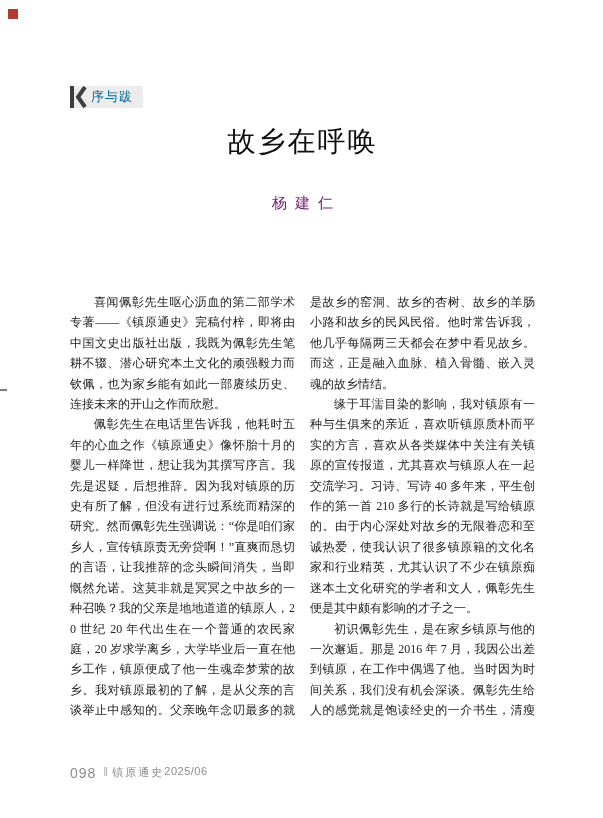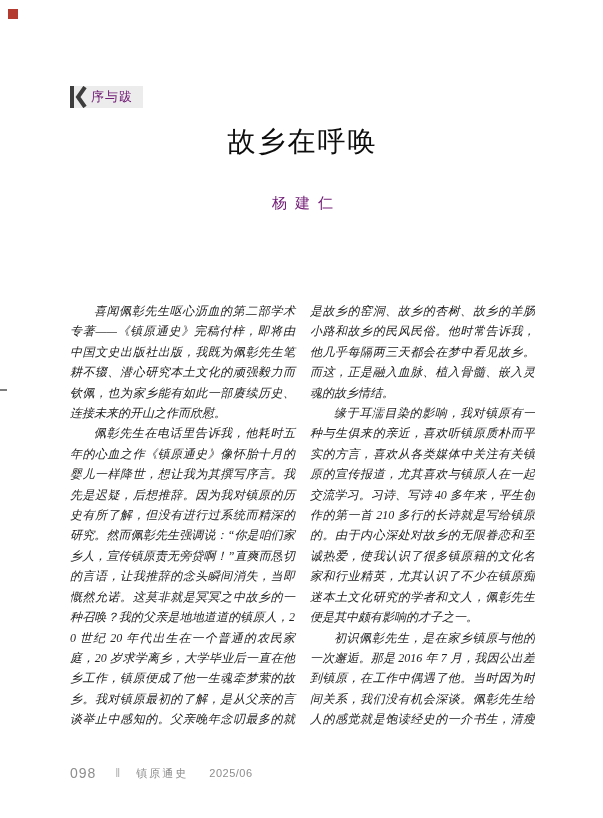--- a/index.html
+++ b/index.html
@@ -43,21 +43,21 @@
   }
   .section-tag .tag-icon {
     display: inline-flex;
     align-items: center;
     height: 22px;
     margin-right: 4px;
   }
   .section-tag .tag-label {
     font-family: "Liberation Sans", sans-serif;
     font-size: 13px;
-    color: #701a75;
+    color: #0369a1;
     letter-spacing: 1px;
     padding-right: 10px;
     white-space: nowrap;
   }
   .article-title {
     position: absolute;
     left: 70px;
     top: 123px;
     width: 465px;
     margin: 0;
@@ -76,65 +76,62 @@
     text-align: center;
     font-family: "DejaVu Serif", serif;
     font-size: 15px;
     letter-spacing: 8px;
     color: #701a75;
     text-indent: 8px; 
   }
   .article-body {
     position: absolute;
     left: 70px;
-    top: 301px;
+    top: 292px;
     width: 465px;
     height: 432px;
     column-count: 2;
     column-gap: 15px;
     column-fill: auto;
     overflow: hidden;
-    font-style: italic;
   }
   .article-body p {
     margin: 0;
     font-size: 12px;
     line-height: 20.4px;
     color: #222222;
     text-align: justify;
     text-justify: inter-character;
     text-indent: 2em;
     word-break: break-all;
   }
   .page-footer {
     position: absolute;
     left: 70px;
     top: 765px;
     display: flex;
-    align-items: center;
+    align-items: flex-start;
     font-family: "Liberation Sans", sans-serif;
     color: #8d8d8d;
-    gap: 12px;
   }
   .page-footer .page-number {
     font-size: 14px;
     letter-spacing: 1px;
   }
   .page-footer .footer-separator {
     font-size: 12px;
     color: #b0b0b0;
     margin: 0 4px 0 7px;
   }
   .page-footer .journal-name {
     font-size: 11px;
     letter-spacing: 2px;
   }
   .page-footer .issue-number {
     font-size: 11px;
-    margin-left: 9px;
     letter-spacing: 0.5px;
   }
 </style>
 </head>
 <body>
 
 <div class="page">
 
   <div class="corner-marker"></div>
 

